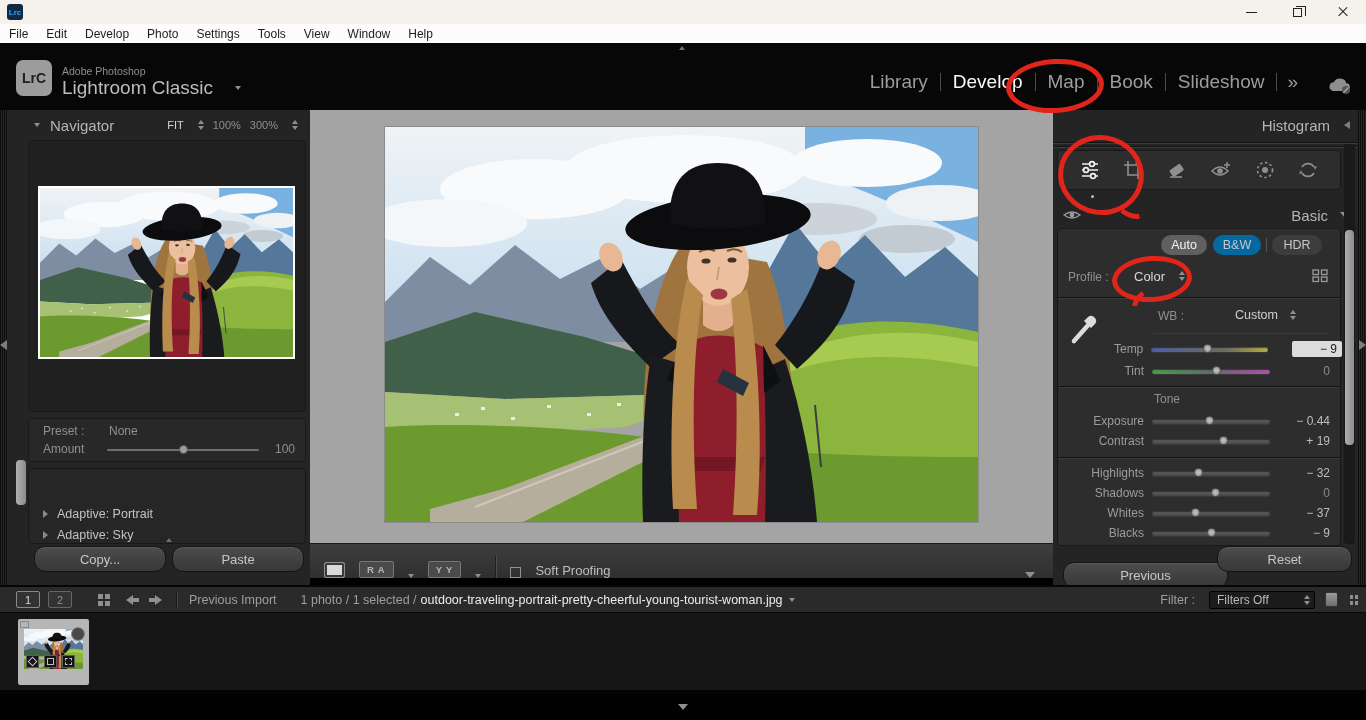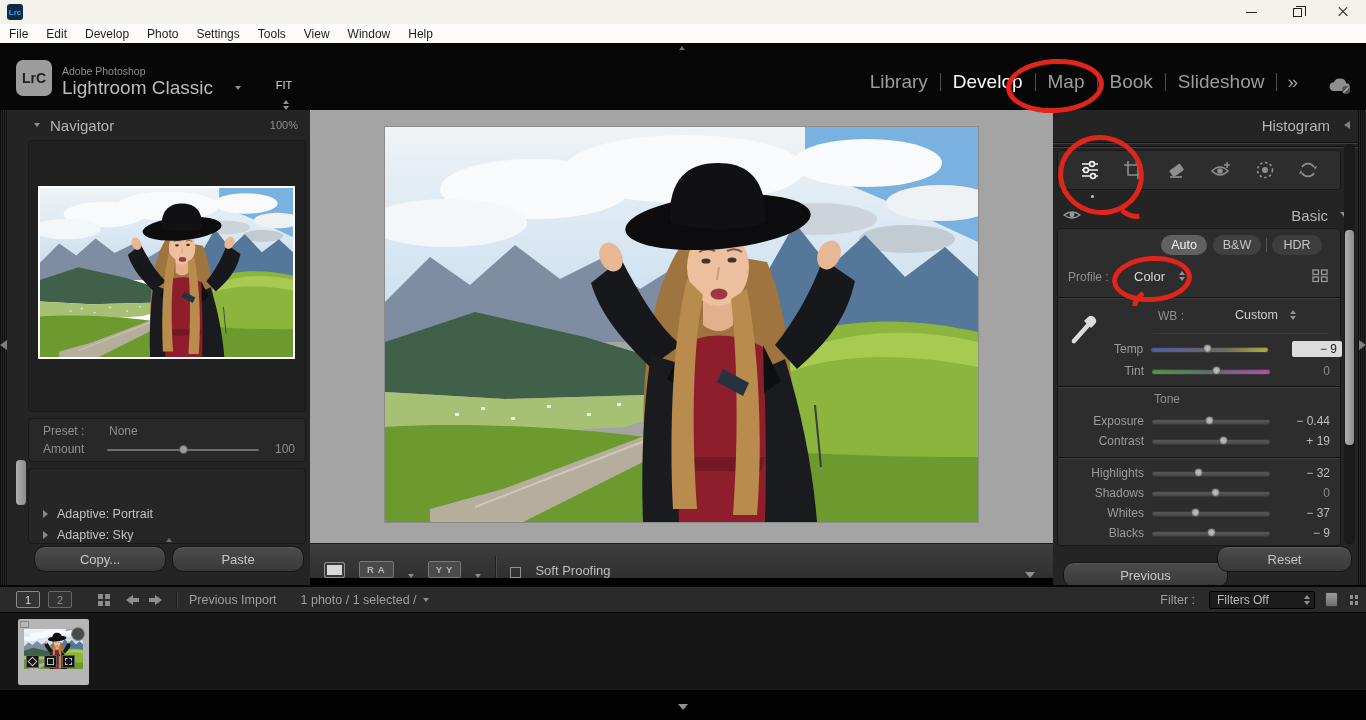--- a/index.html
+++ b/index.html
@@ -58,21 +58,21 @@
   
   .sidepanel { top:110px; width:302px; height:475px; background:#242424; }
   .pbox { position:absolute; background:#2d2d2d; border:1px solid #191919; border-radius:4px; }
   .phead-text { font-size:15px; color:#b4b4b4; }
   .dimlabel { font-size:12px; color:#8f8f8f; }
   .btn { position:absolute; height:26px; background:linear-gradient(#4c4c4c,#383838); border:1px solid #141414;
          border-radius:11px; color:#c6c6c6; font-size:13px; display:flex; align-items:center; justify-content:center;
          box-shadow:inset 0 1px 0 rgba(255,255,255,.08); }
 
   
-  .nav-zoom { font-size:11px; color:#8f8f8f; display:flex; align-items:center; gap:9px;flex-direction:column; }
+  .nav-zoom { font-size:11px; color:#8f8f8f; display:flex; align-items:center; gap:9px; }
   .photo-frame { position:absolute; border:2px solid #fff; background:#fff; }
 
   
   .srow { position:absolute; left:0; width:284px; height:16px; display:flex; align-items:center; }
   .srow .lbl { width:86px; text-align:right; font-size:12px; color:#9c9c9c; }
   .srow .track { position:relative; margin-left:8px; width:118px; height:5px; border-radius:3px;
                  background:linear-gradient(#646464,#454545); box-shadow:0 1px 0 rgba(255,255,255,.06), inset 0 1px 1px rgba(0,0,0,.5); }
   .srow .thumb { position:absolute; top:-3px; width:9px; height:9px; border-radius:50%;
                  background:radial-gradient(#c4c4c4,#8f8f8f); border:1px solid #565656; }
   .srow .val { margin-left:8px; width:52px; text-align:right; font-size:12px; color:#bdbdbd; }
@@ -389,21 +389,21 @@
       <path d="M1,6 Q9,0 17,6 Q9,12 1,6 Z" fill="none" stroke="#9a9a9a" stroke-width="1.3"></path>
       <circle cx="9" cy="6" r="2.4" fill="#9a9a9a"></circle>
     </svg>
     <span class="phead-text" style="margin-left:auto;margin-right:12px;">Basic</span>
     <span class="tri t-down" style="margin-right:8px;"></span>
   </div>
 
   <div class="pbox" style="left:4px;top:118px;width:284px;height:318px;">
 
     <span class="pill" style="left:103px;top:6px;width:46px;background:#606060;color:#f2f2f2;">Auto</span>
-    <span class="pill" style="left:155px;top:6px;width:48px;background:#404040;color:#c6c6c6;">B&amp;W</span>
+    <span class="pill" style="left:155px;top:6px;width:48px;background:#0369a1;color:#c6c6c6;">B&amp;W</span>
     <span style="position:absolute;left:208px;top:9px;width:1px;height:14px;background:#555;"></span>
     <span class="pill" style="left:214px;top:6px;width:50px;background:#3d3d3d;color:#c6c6c6;">HDR</span>
 
     <span class="dimlabel" style="position:absolute;left:10px;top:41px;">Profile :</span>
     <span style="position:absolute;left:76px;top:40px;font-size:13px;color:#d8d8d8;">Color</span>
     <span class="spin" style="position:absolute;left:116px;top:42px;">
         <i class="tri u"></i>
         <i class="tri d"></i>
       </span>
     <svg width="16" height="14" style="position:absolute;right:12px;top:40px;">
@@ -516,20 +516,21 @@
       <span class="tri t-left" style="border-right-color:#8f8f8f;"></span>
       <span class="stem"></span>
     </span>
   <span class="arrowbtn" style="margin-left:10px;">
       <span class="stem"></span>
       <span class="tri t-right" style="border-left-color:#8f8f8f;"></span>
     </span>
   <span style="margin-left:14px;width:1px;height:16px;background:#1a1a1a;box-shadow:1px 0 0 #444;"></span>
   <span class="fs-text" style="margin-left:12px;">Previous Import</span>
   <span class="fs-text" style="margin-left:24px;">1 photo / 1 selected /</span>
+  <span class="fs-file" style="margin-left:4px;">outdoor-traveling-portrait-pretty-cheerful-young-tourist-woman.jpg</span>
   <span class="tri t-down sm" style="margin-left:6px;"></span>
   <span style="flex:1"></span>
   <span class="fs-text">Filter :</span>
   <div class="dropdown" style="margin-left:14px;">
     <span class="dval">Filters Off</span>
     <span class="spin" style="margin-left:2px;">
         <i class="tri u"></i>
         <i class="tri d"></i>
       </span>
   </div>

